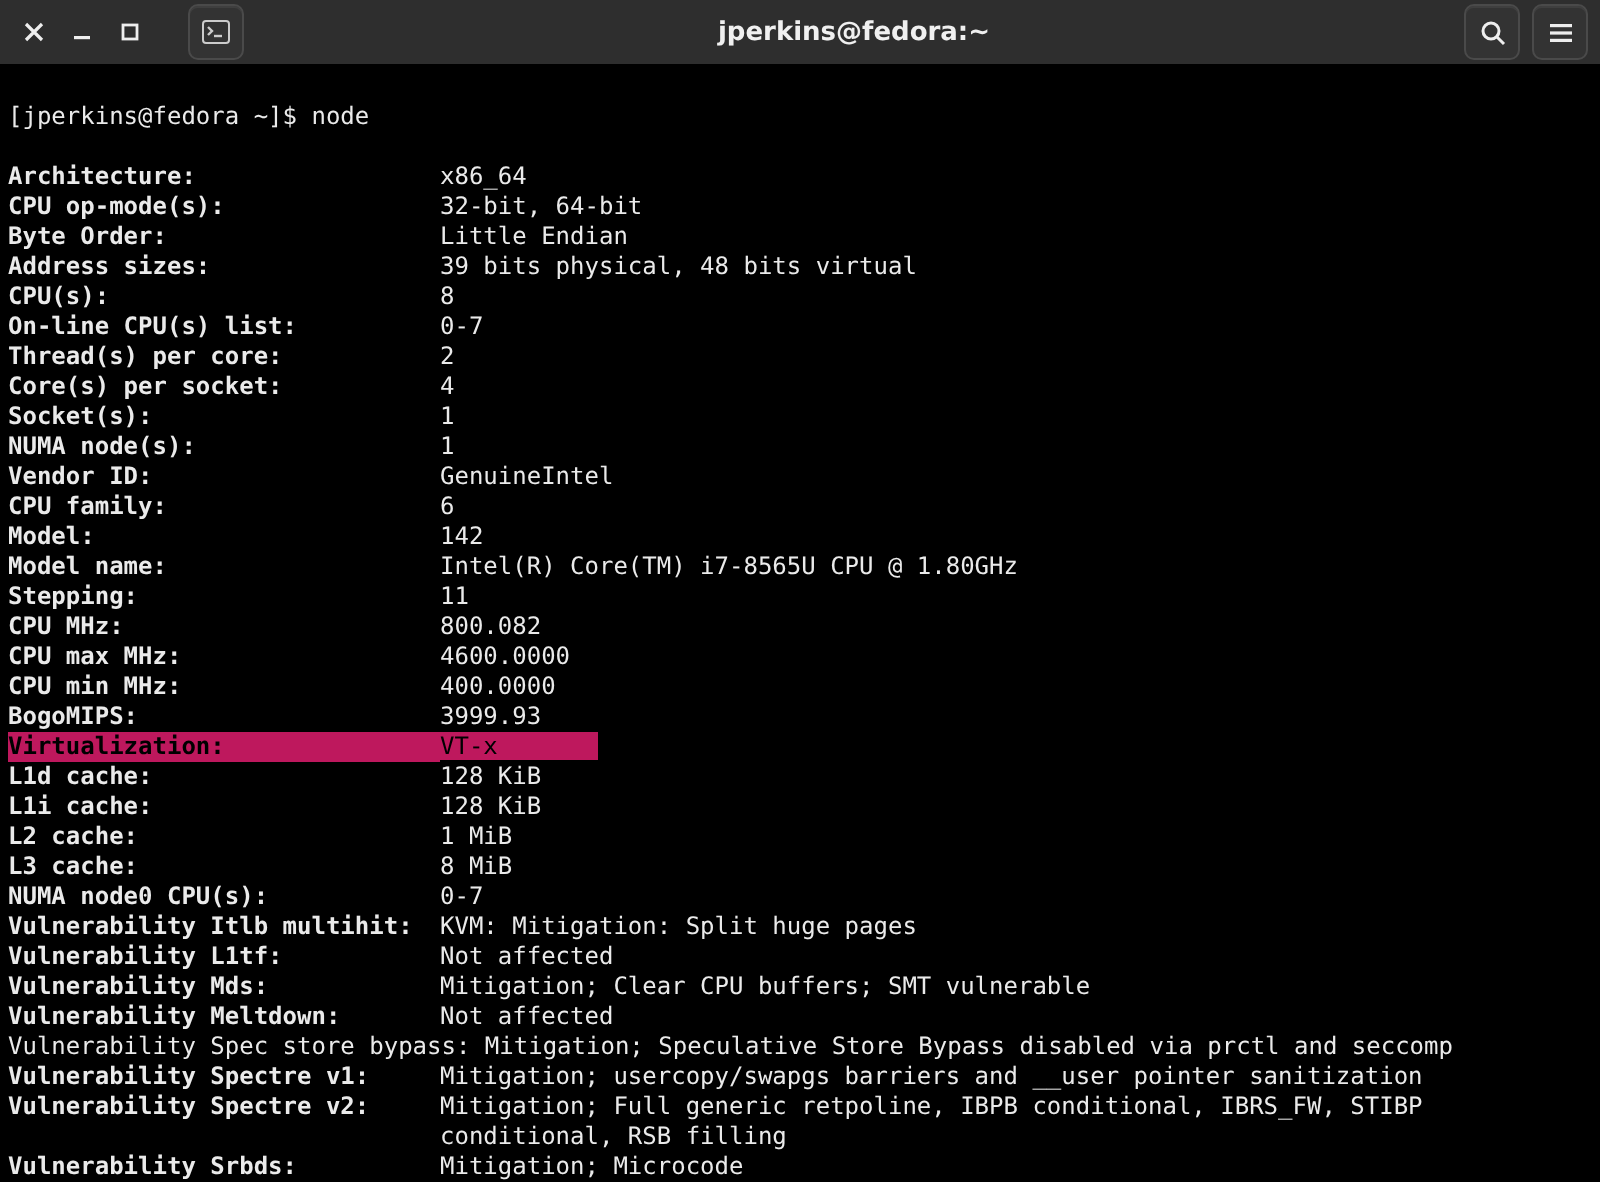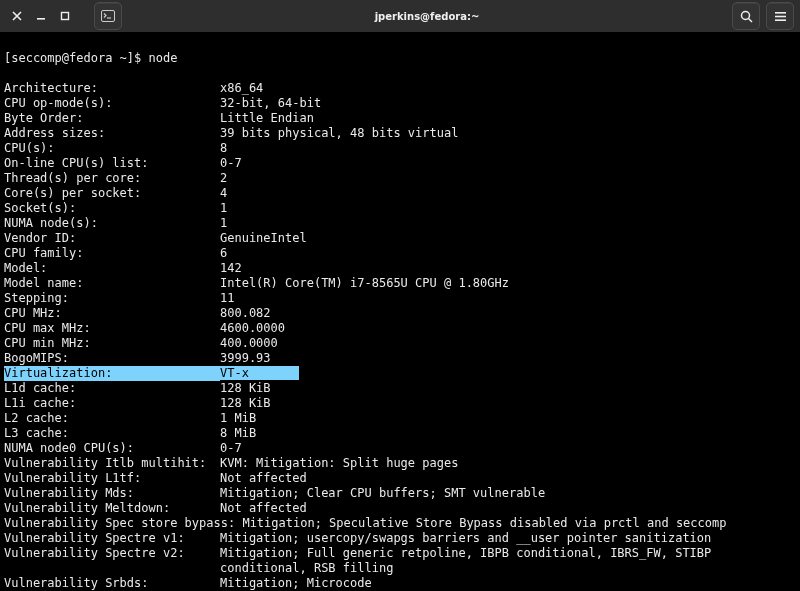--- a/index.html
+++ b/index.html
@@ -12,21 +12,21 @@
     overflow: hidden;
   }
   .titlebar {
     height: 32px;
     background: #2e2e2e;
     display: flex;
     align-items: center;
     padding: 0 6px;
     color: #eee;
     font-family: "DejaVu Sans", sans-serif;
-    font-size: 10px;
+    font-size: 13px;
   }
   .win-btns { display: flex; gap: 2px; align-items: center; }
   .win-btn {
     width: 22px;
     height: 22px;
     border-radius: 4px;
     display: flex;
     align-items: center;
     justify-content: center;
     font-size: 11px;
@@ -69,22 +69,22 @@
     background: #000;
     color: #eaeaea;
     font-size: 12px;
     line-height: 15px;
     white-space: pre;
     padding: 4px 4px;
     font-family: "DejaVu Sans Mono", "Liberation Mono", monospace;
     letter-spacing: 0px;
   }
   .row { height: 15px; }
-  .key { display: inline-block; width: 216px; vertical-align: top; }
-  .hl { background: #7dd3fc; color: #000; }
+  .key { display: inline-block; width: 216px; vertical-align: top; font-weight: bold; }
+  .hl { background: #be185d; color: #000; }
   .prompt { color: #eaeaea; }
 
   svg { display: block; }
 </style>
 </head>
 <body>
 
 <div class="titlebar">
   <div class="win-btns">
     <div class="win-btn">
@@ -122,14 +122,14 @@
       <svg width="13" height="11" viewBox="0 0 13 11">
           <rect x="1" y="1" width="11" height="1.6" fill="#eee"></rect>
           <rect x="1" y="4.7" width="11" height="1.6" fill="#eee"></rect>
           <rect x="1" y="8.4" width="11" height="1.6" fill="#eee"></rect>
         </svg>
     </div>
   </div>
 </div>
 
 <div class="term" id="term">
-<div class="row"><span class="prompt">[seccomp@fedora ~]$ </span><span>node</span></div>
+<div class="row"><span class="prompt">[jperkins@fedora ~]$ </span><span>node</span></div>
 <div class="row"><span class="key">Architecture:</span><span>x86_64</span></div><div class="row"><span class="key">CPU op-mode(s):</span><span>32-bit, 64-bit</span></div><div class="row"><span class="key">Byte Order:</span><span>Little Endian</span></div><div class="row"><span class="key">Address sizes:</span><span>39 bits physical, 48 bits virtual</span></div><div class="row"><span class="key">CPU(s):</span><span>8</span></div><div class="row"><span class="key">On-line CPU(s) list:</span><span>0-7</span></div><div class="row"><span class="key">Thread(s) per core:</span><span>2</span></div><div class="row"><span class="key">Core(s) per socket:</span><span>4</span></div><div class="row"><span class="key">Socket(s):</span><span>1</span></div><div class="row"><span class="key">NUMA node(s):</span><span>1</span></div><div class="row"><span class="key">Vendor ID:</span><span>GenuineIntel</span></div><div class="row"><span class="key">CPU family:</span><span>6</span></div><div class="row"><span class="key">Model:</span><span>142</span></div><div class="row"><span class="key">Model name:</span><span>Intel(R) Core(TM) i7-8565U CPU @ 1.80GHz</span></div><div class="row"><span class="key">Stepping:</span><span>11</span></div><div class="row"><span class="key">CPU MHz:</span><span>800.082</span></div><div class="row"><span class="key">CPU max MHz:</span><span>4600.0000</span></div><div class="row"><span class="key">CPU min MHz:</span><span>400.0000</span></div><div class="row"><span class="key">BogoMIPS:</span><span>3999.93</span></div><div class="row"><span class="key hl">Virtualization:</span><span class="hl">VT-x       </span></div><div class="row"><span class="key">L1d cache:</span><span>128 KiB</span></div><div class="row"><span class="key">L1i cache:</span><span>128 KiB</span></div><div class="row"><span class="key">L2 cache:</span><span>1 MiB</span></div><div class="row"><span class="key">L3 cache:</span><span>8 MiB</span></div><div class="row"><span class="key">NUMA node0 CPU(s):</span><span>0-7</span></div><div class="row"><span class="key">Vulnerability Itlb multihit:</span><span>KVM: Mitigation: Split huge pages</span></div><div class="row"><span class="key">Vulnerability L1tf:</span><span>Not affected</span></div><div class="row"><span class="key">Vulnerability Mds:</span><span>Mitigation; Clear CPU buffers; SMT vulnerable</span></div><div class="row"><span class="key">Vulnerability Meltdown:</span><span>Not affected</span></div><div class="row"><span>Vulnerability Spec store bypass: </span><span>Mitigation; Speculative Store Bypass disabled via prctl and seccomp</span></div><div class="row"><span class="key">Vulnerability Spectre v1:</span><span>Mitigation; usercopy/swapgs barriers and __user pointer sanitization</span></div><div class="row"><span class="key">Vulnerability Spectre v2:</span><span>Mitigation; Full generic retpoline, IBPB conditional, IBRS_FW, STIBP</span></div><div class="row"><span class="key"></span><span>conditional, RSB filling</span></div><div class="row"><span class="key">Vulnerability Srbds:</span><span>Mitigation; Microcode</span></div></div>
 
 </body></html>

